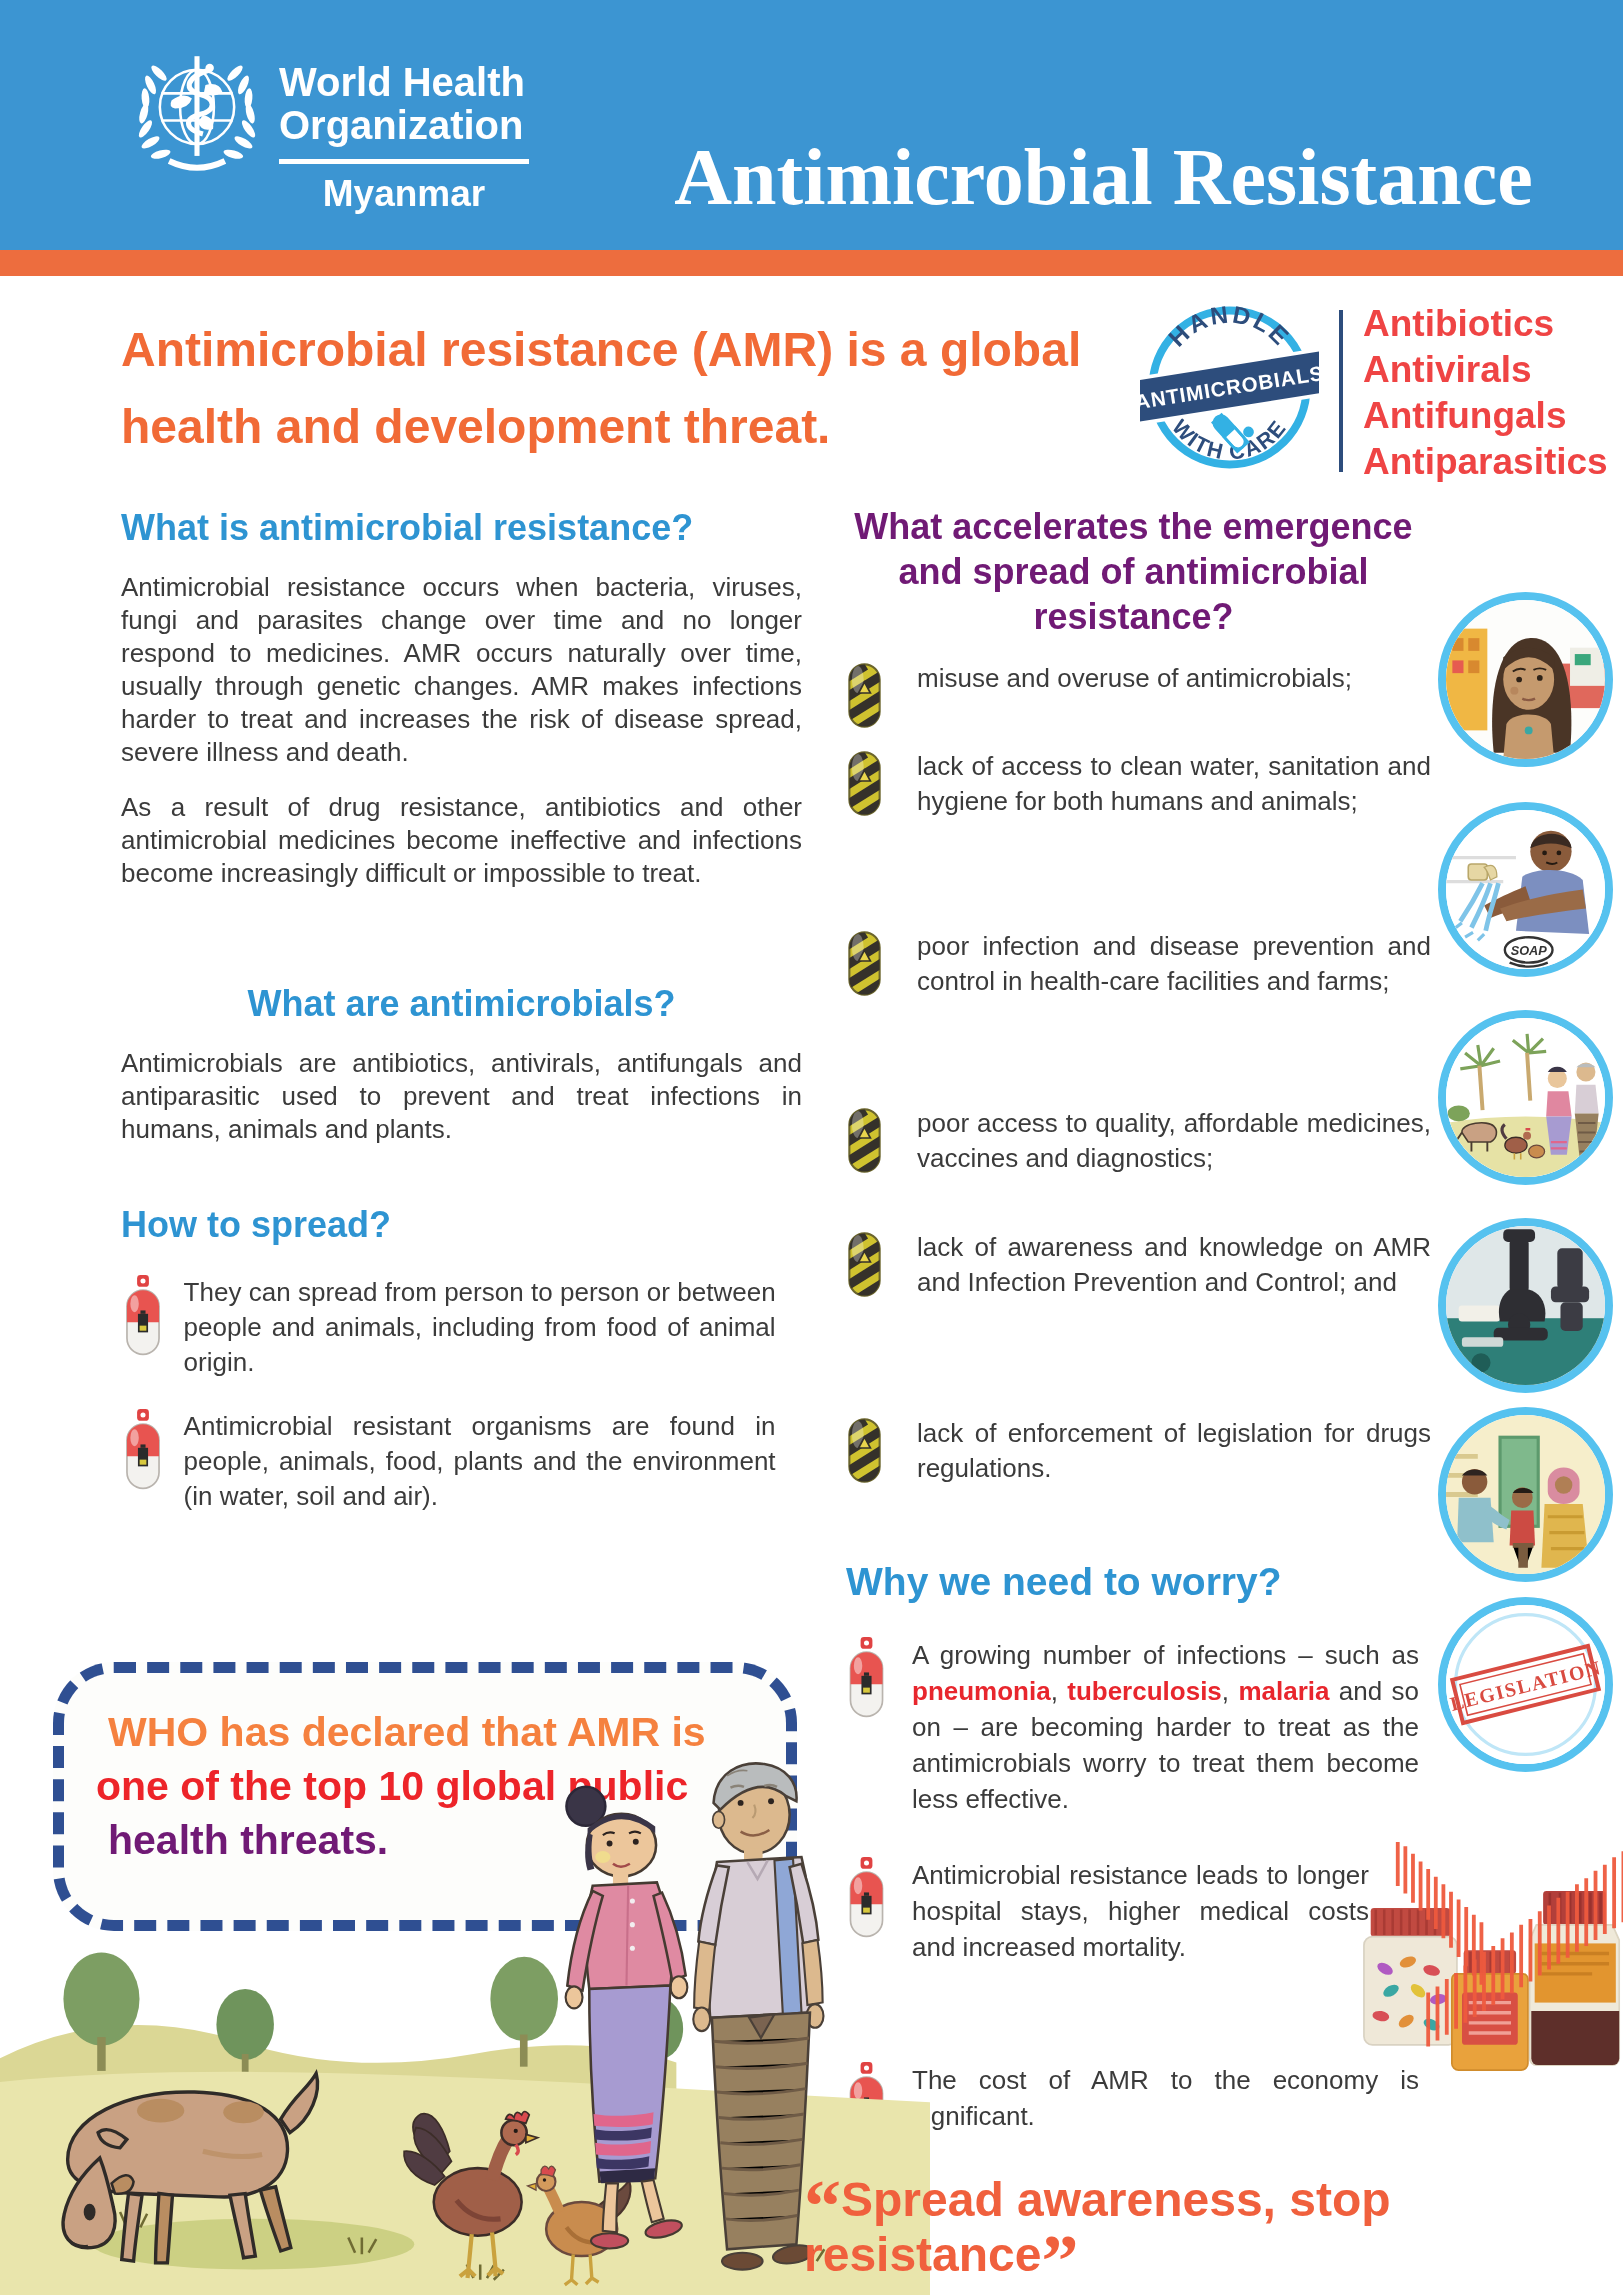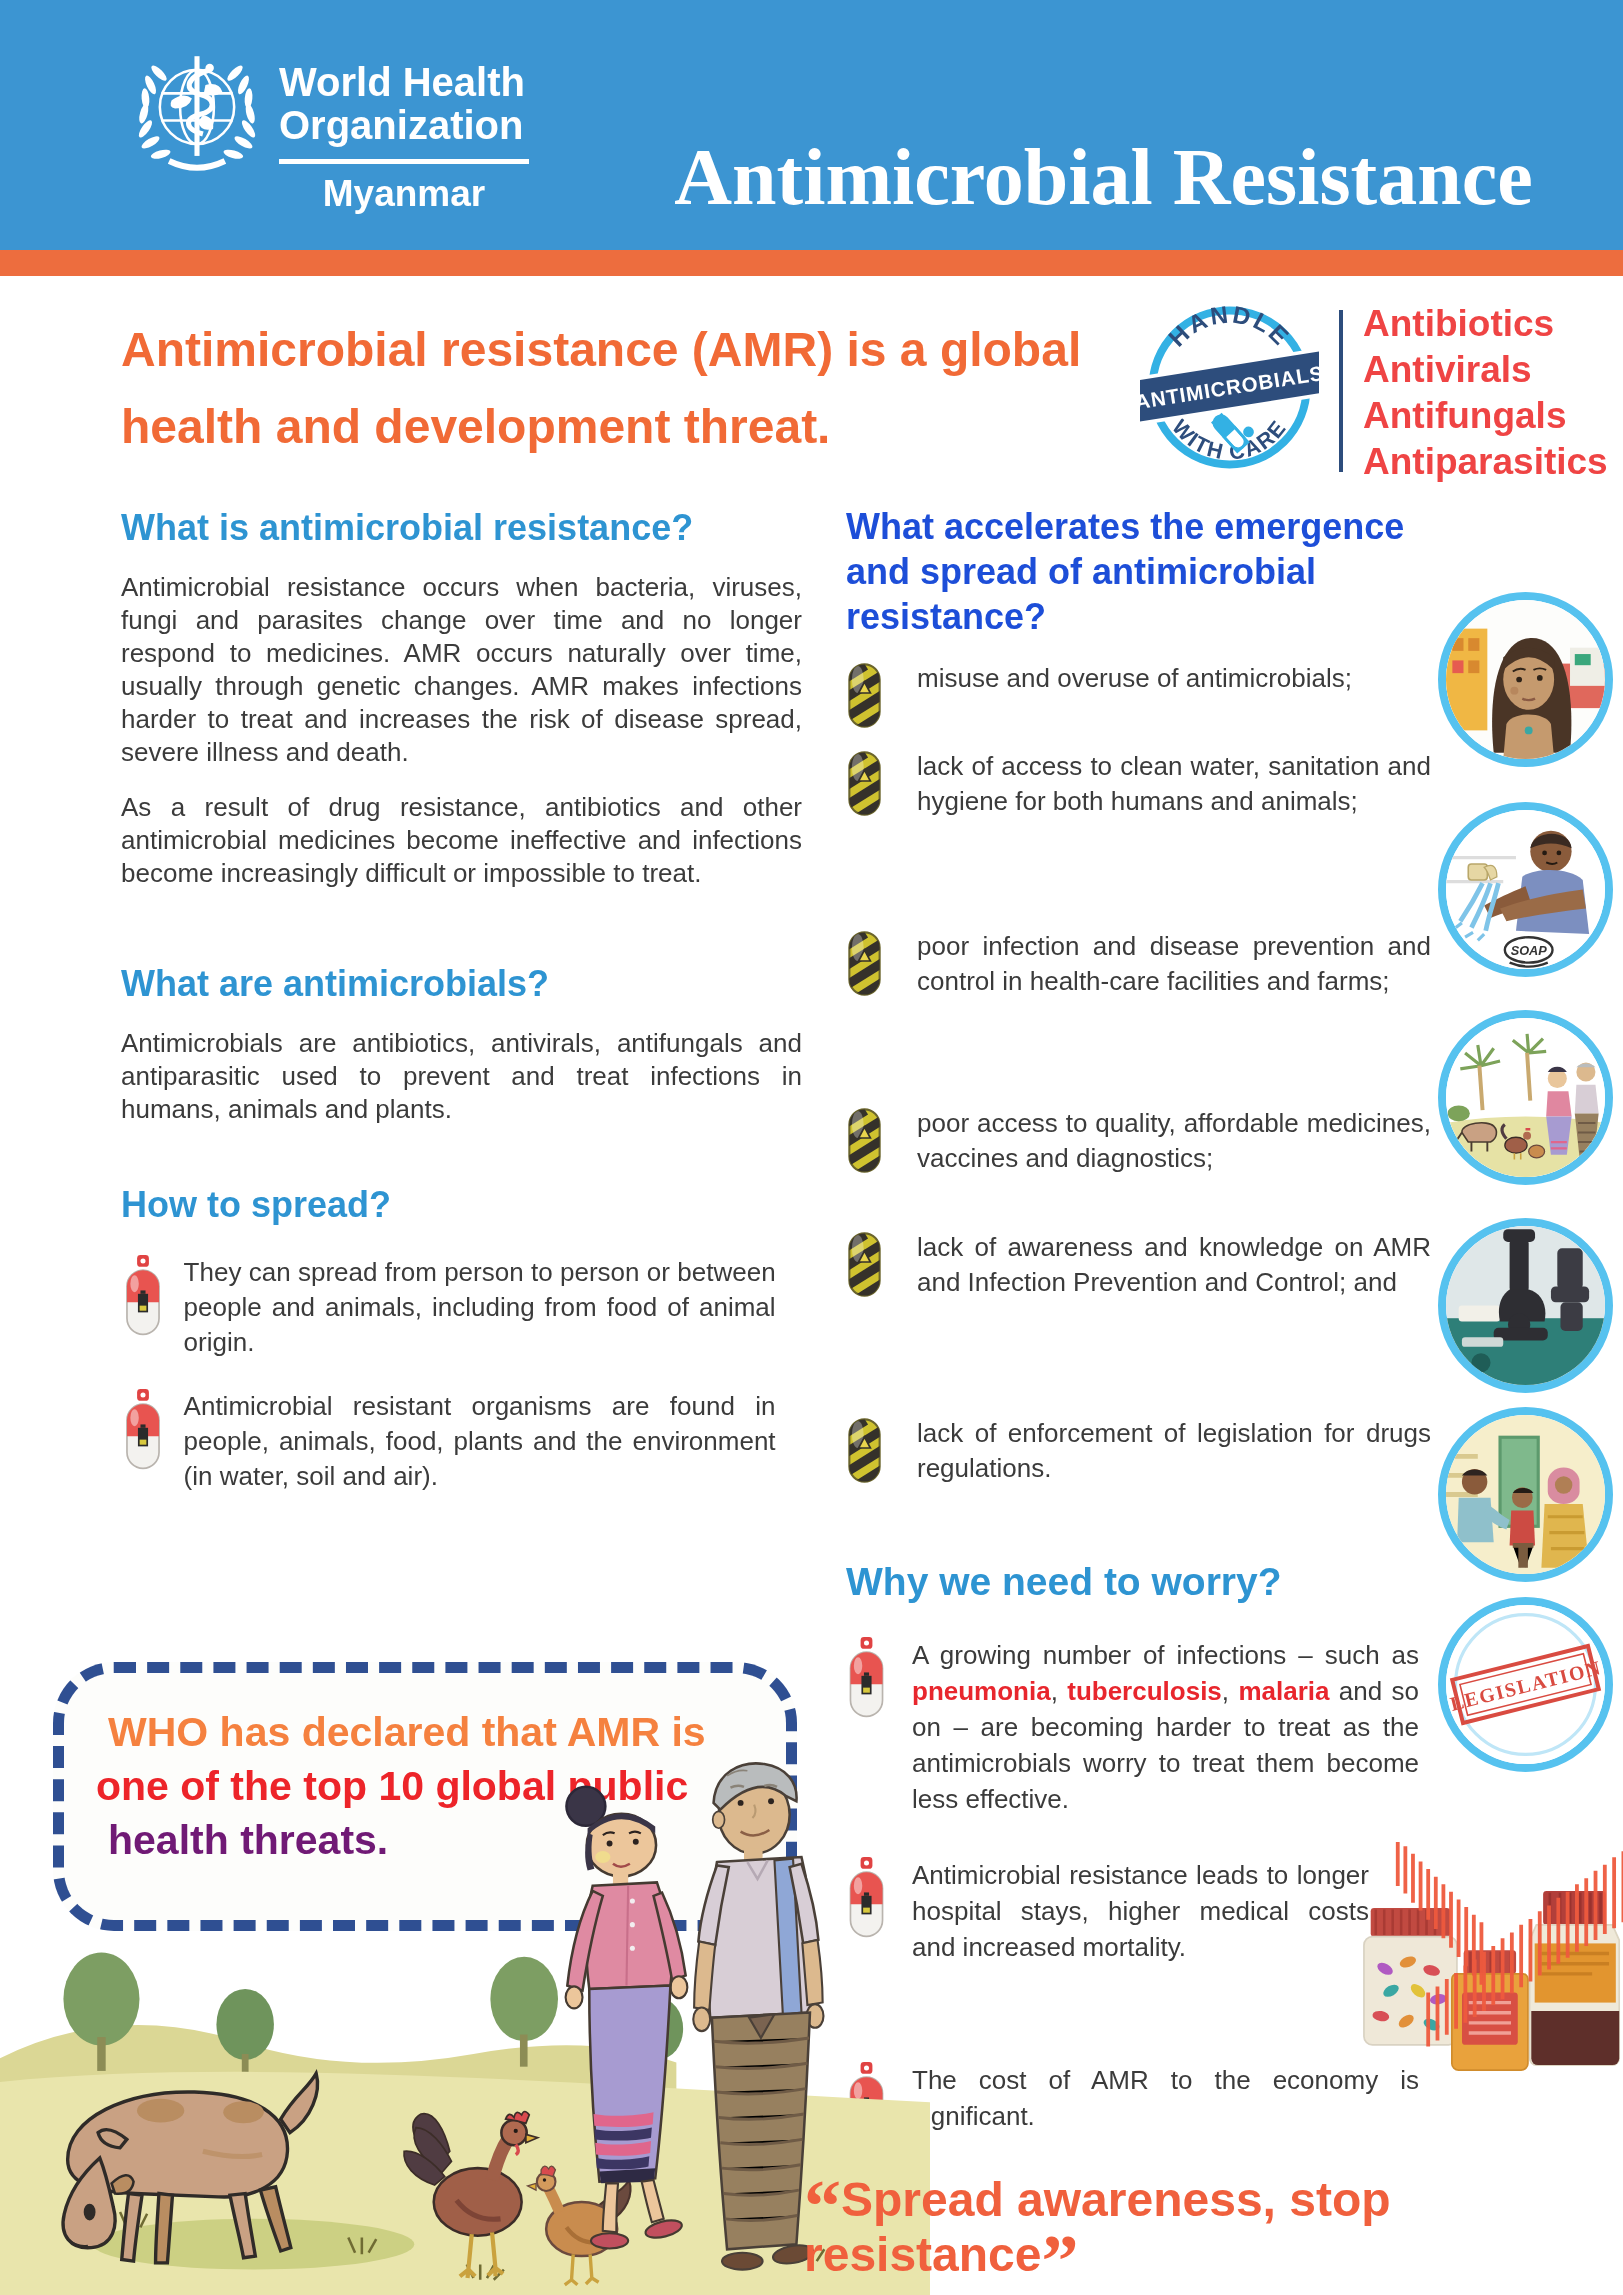--- a/index.html
+++ b/index.html
@@ -28,36 +28,36 @@
   .intro-divider{position:absolute;left:1339px;top:310px;width:4.2px;height:162px;background:#2d4d7c;}
   .types{position:absolute;left:1363px;top:301px;list-style:none;margin:0;padding:0;}
   .types li{font-size:37px;font-weight:bold;color:#ef4444;line-height:46px;}
 
   
   .sec-h{font-size:36px;font-weight:bold;color:#2e94d2;margin:0;}
   .body-p{font-size:26px;line-height:33px;text-align:justify;margin:0;}
 
   .col-left{position:absolute;left:121px;top:507px;width:681px;}
   .col-left .body-p{margin-top:22px;}
-  .col-left .gap{margin-top:73px;}
+  .col-left .gap{margin-top:93px;text-align:center;}
   .lbul{display:flex;margin-top:29px;}
   .lbul .btxt{font-size:26px;line-height:35px;text-align:justify;width:592px;margin:0 0 0 18.6px;}
   .pillcol{flex:0 0 44px;}
 
   
   .callout{position:absolute;left:53px;top:1662px;width:744px;height:269px;box-sizing:border-box;
            border:11px dashed #2f4f92;border-radius:61px;z-index:1;background:#fdfdfb;}
   .callout .c1{position:absolute;left:44px;top:36px;font-size:41px;font-weight:bold;color:#f5813f;}
   .callout .c2{position:absolute;left:32px;top:90px;font-size:41px;font-weight:bold;color:#ed2429;}
   .callout .c3{position:absolute;left:44px;top:144px;font-size:41px;font-weight:bold;color:#701a75;}
 
   
   .col-right{position:absolute;left:846px;top:504px;width:778px;}
   .accel-h{position:absolute;left:0;top:0;width:575px;font-size:36px;font-weight:bold;
-           color:#1d4ed8;line-height:45px;margin:0;}
+           color:#701a75;line-height:45px;margin:0;text-align:center;}
   .arow{position:absolute;left:0;width:601px;display:flex;}
   .rtext{font-size:26px;line-height:35px;text-align:justify;width:514px;margin:0 0 0 34px;}
   .worry-h{position:absolute;left:0;top:1056px;font-size:39px;font-weight:bold;color:#2e94d2;margin:0;}
   .wrow{position:absolute;left:0;display:flex;}
   .wtext{font-size:26px;line-height:36px;text-align:justify;width:507px;margin:0 0 0 25px;}
   .red{color:#e8262d;font-weight:bold;}
 
   .circle-img{position:absolute;left:1438px;width:159px;height:159px;border-radius:50%;
               border:8.5px solid #56c2ef;overflow:hidden;background:#ffffff;}
   .circle-img svg{display:block;width:100%;height:100%;}

